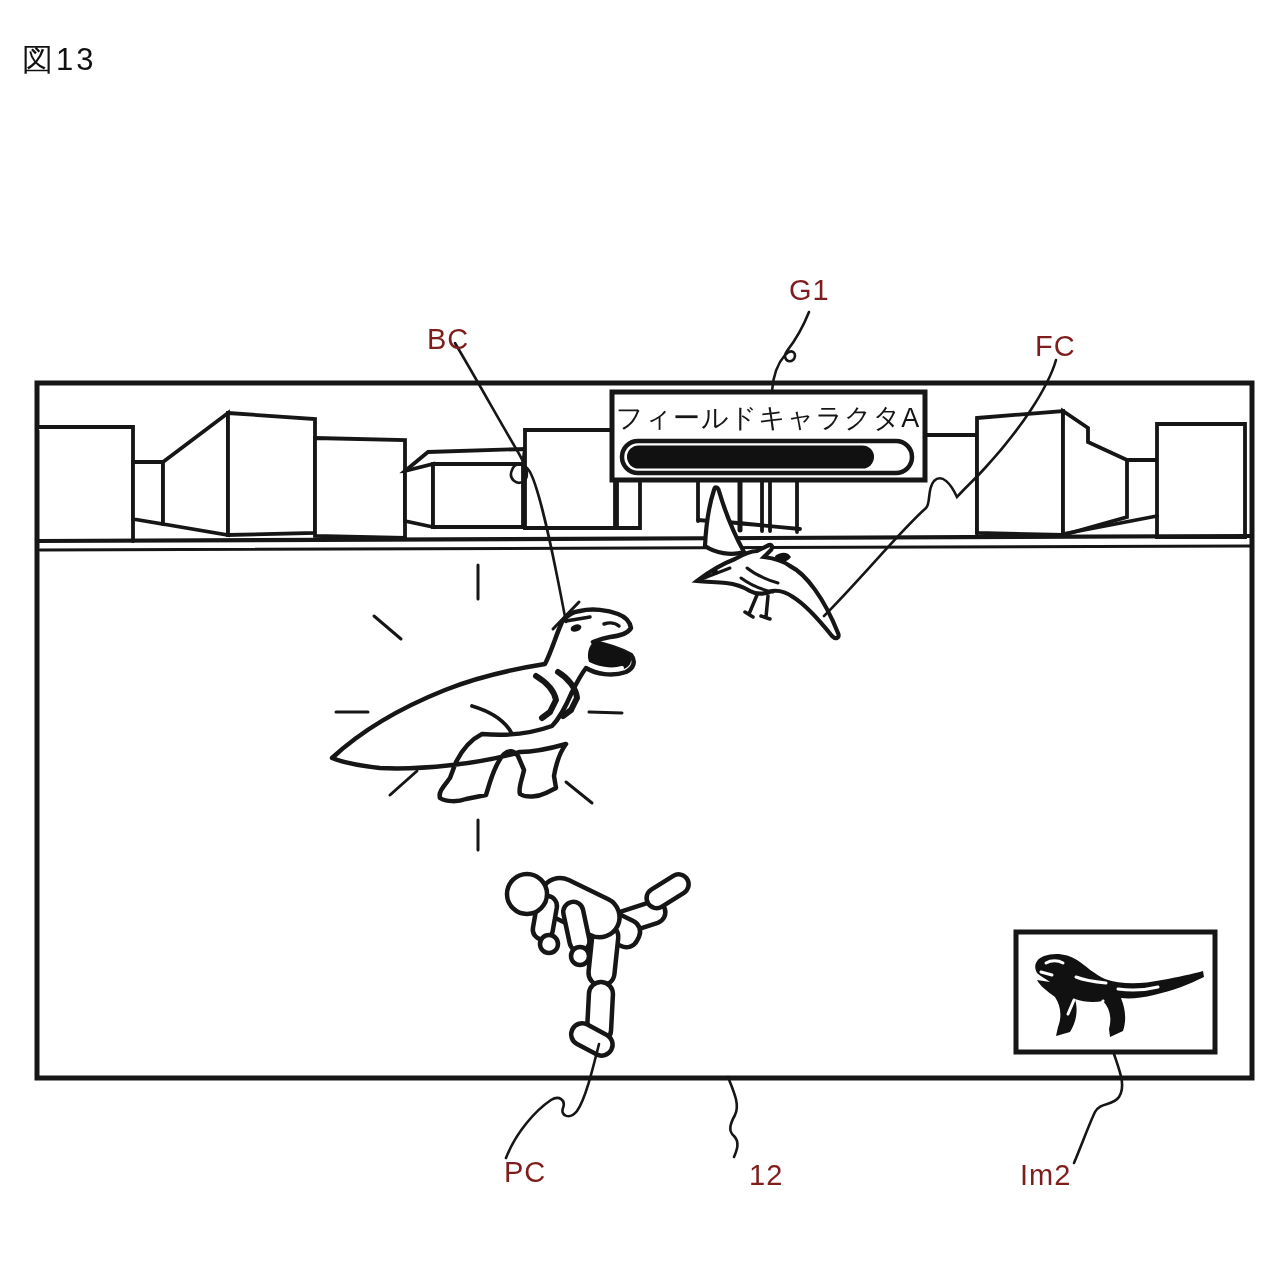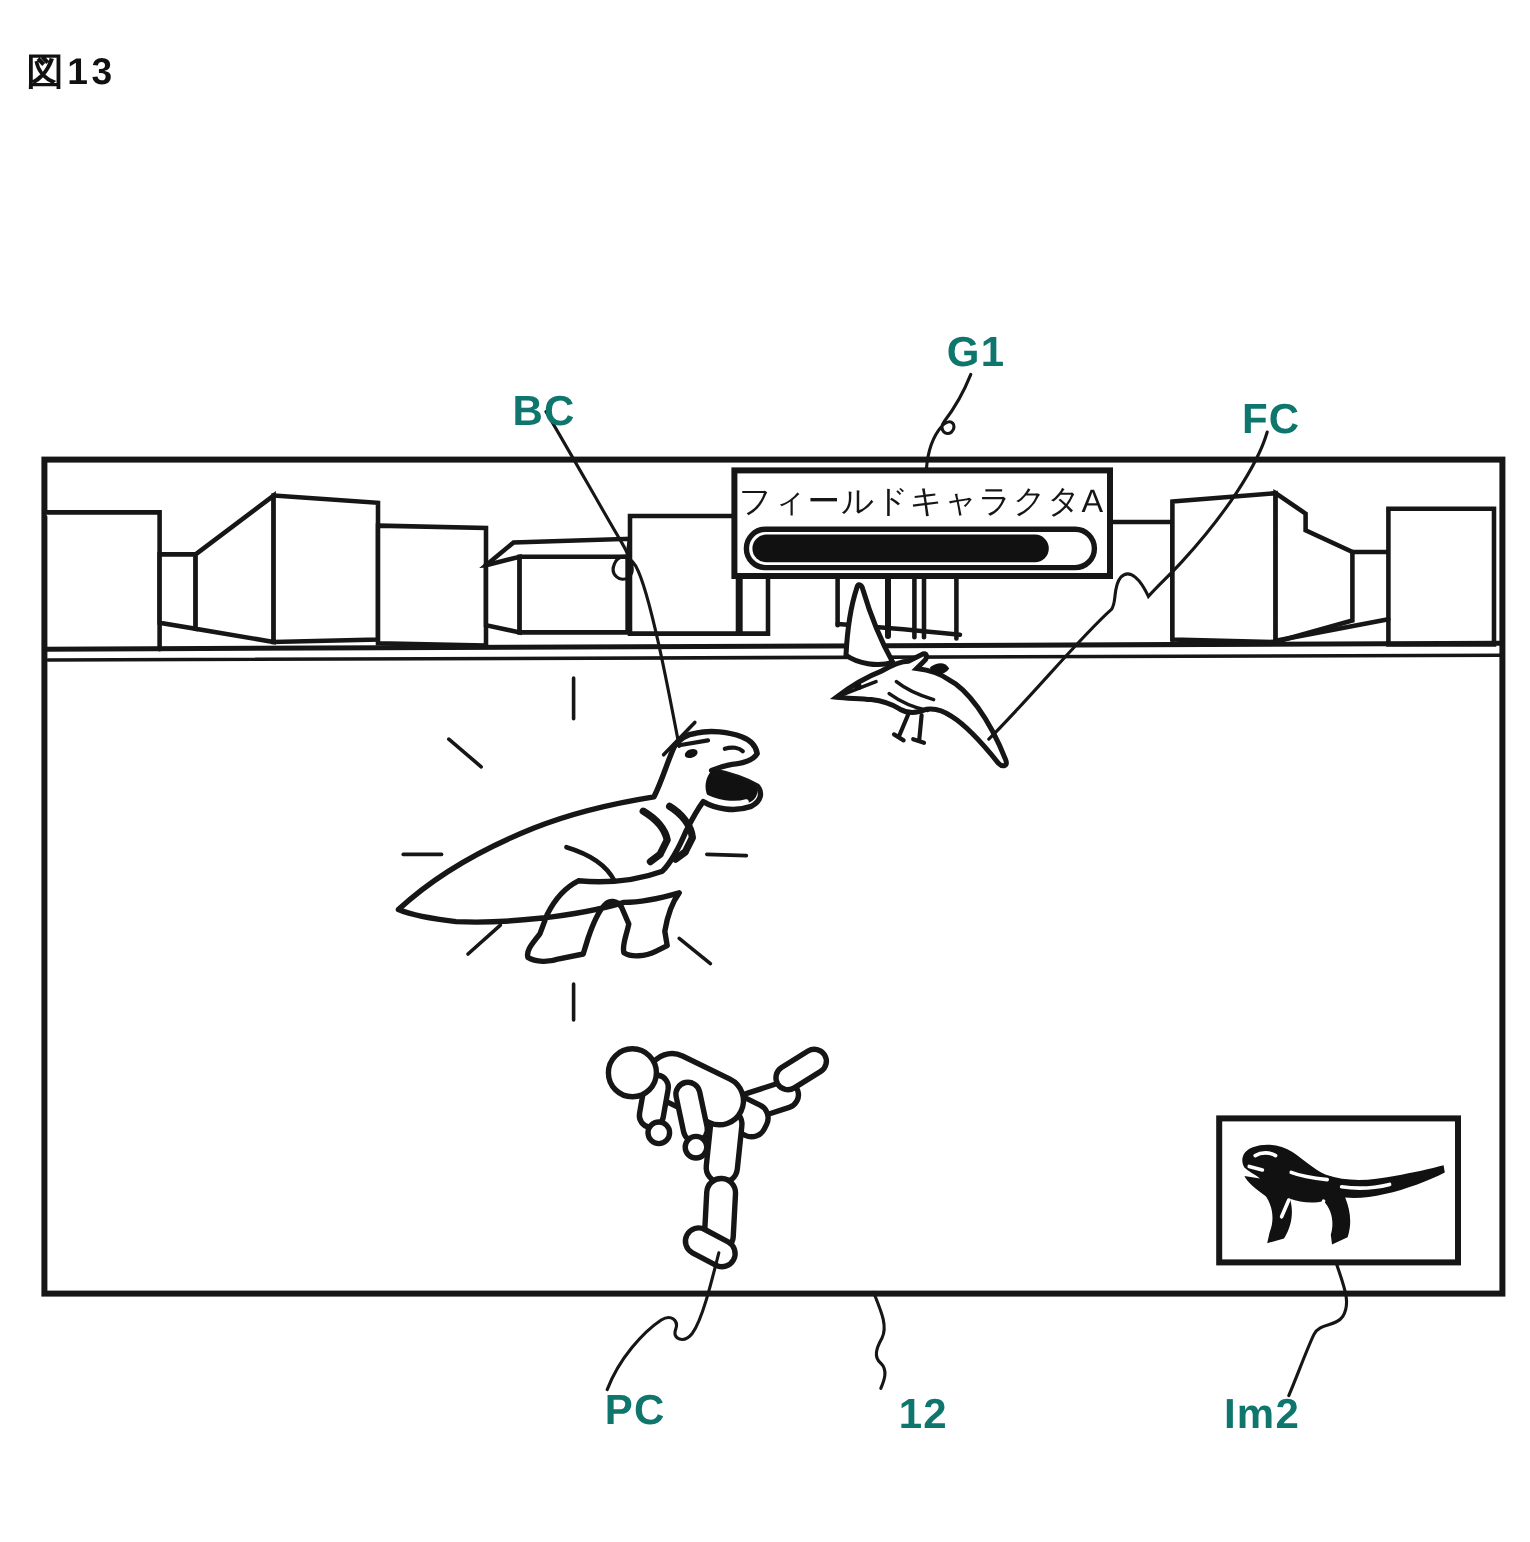--- a/index.html
+++ b/index.html
@@ -2,25 +2,25 @@
 <html><head>
 <meta charset="utf-8">
 <style>
   html,body{margin:0;padding:0;background:#ffffff;}
   .canvas{
     position:relative;width:1275px;height:1285px;background:#ffffff;
     font-family:"Liberation Sans","DejaVu Sans",sans-serif;color:#1a1a1a;overflow:hidden;
   }
   .art{position:absolute;left:0;top:0;width:1275px;height:1285px;}
   .ref-label{
-    position:absolute;font-size:35px;font-weight:700;letter-spacing:1px;
-    color:#0f766e;white-space:nowrap;line-height:1;
+    position:absolute;font-size:29px;font-weight:400;letter-spacing:1px;
+    color:#7f1d1d;white-space:nowrap;line-height:1;
   }
   .fig-number{
-    position:absolute;left:22px;top:44px;font-size:31px;font-weight:700;
+    position:absolute;left:22px;top:44px;font-size:31px;font-weight:400;
     letter-spacing:3px;color:#111;line-height:1;
   }
   .gauge-text{
     font-family:"Liberation Sans","DejaVu Sans",sans-serif;
     font-size:27px;font-weight:500;fill:#161616;letter-spacing:1px;
   }
   svg *{vector-effect:none;}
 </style>
 </head>
 <body>

